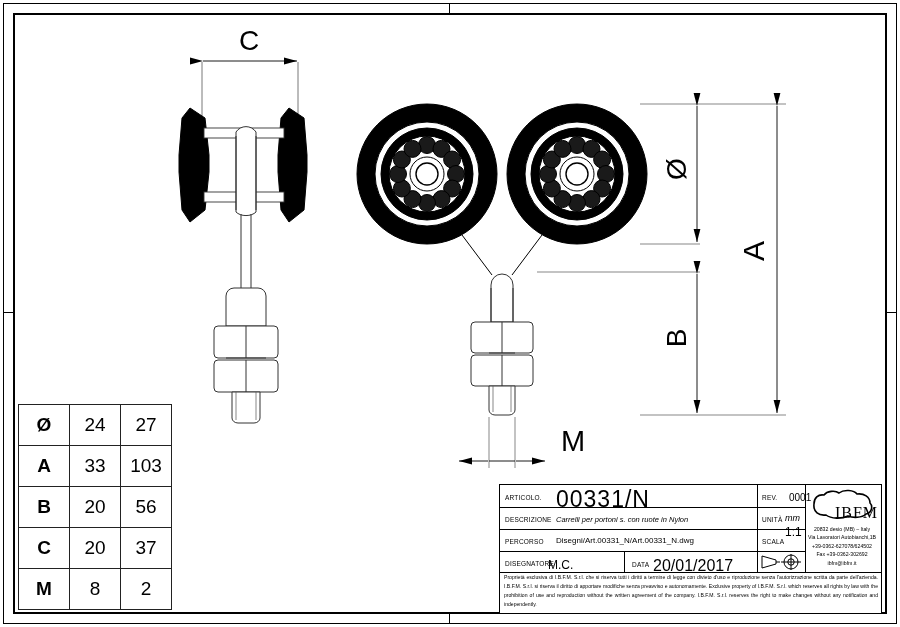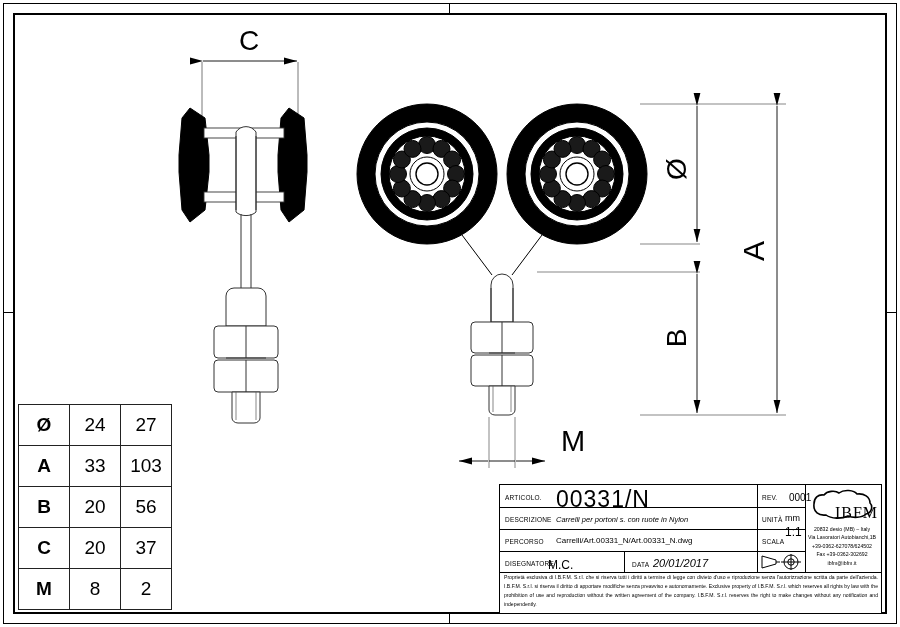--- a/index.html
+++ b/index.html
@@ -248,31 +248,31 @@
     <div class="tb-line" style="left:257px;top:44px;width:48px;height:1px;"></div>
     <div class="tb-line" style="left:257px;top:66px;width:48px;height:1px;"></div>
 
     <div class="tb-cell tb-lbl" style="left:5px;top:9px;">ARTICOLO.</div>
     <div class="tb-cell tb-big" style="left:56px;top:1px;">00331/N</div>
 
     <div class="tb-cell tb-lbl" style="left:5px;top:31px;">DESCRIZIONE</div>
     <div class="tb-cell" style="left:56px;top:30px;font-size:7.5px;font-style:italic;">Carrelli per portoni s. con ruote in Nylon</div>
 
     <div class="tb-cell tb-lbl" style="left:5px;top:53px;">PERCORSO</div>
-    <div class="tb-cell" style="left:56px;top:51px;font-size:8px;">Carrelli/Art.00331_N/Art.00331_N.dwg</div>
+    <div class="tb-cell" style="left:56px;top:51px;font-size:8px;">Disegni/Art.00331_N/Art.00331_N.dwg</div>
 
     <div class="tb-cell tb-lbl" style="left:5px;top:75px;">DISEGNATORE</div>
     <div class="tb-cell" style="left:48px;top:73px;font-size:12px;">M.C.</div>
     <div class="tb-cell tb-lbl" style="left:132px;top:76px;">DATA</div>
-    <div class="tb-cell" style="left:153px;top:72px;font-size:11px;font-style:italic;">20/01/2017</div>
+    <div class="tb-cell" style="left:153px;top:72px;font-size:16px;">20/01/2017</div>
 
     <div class="tb-cell tb-lbl" style="left:262px;top:9px;">REV.</div>
     <div class="tb-cell" style="left:281px;top:7px;font-size:10px;padding-left:8px;">0001</div>
     <div class="tb-cell tb-lbl" style="left:262px;top:31px;">UNITÀ</div>
-    <div class="tb-cell" style="left:285px;top:28px;font-size:9px;">mm</div>
+    <div class="tb-cell" style="left:285px;top:28px;font-size:9px;font-style:italic;">mm</div>
     <div class="tb-cell tb-lbl" style="left:262px;top:53px;">SCALA</div>
     <div class="tb-cell" style="left:285px;top:40px;font-size:12px;">1:1</div>
 
     <svg style="position:absolute;left:259px;top:68px;width:46px;height:18px;">
       <g stroke="#000" fill="none" stroke-width="1">
         <path d="M3,3 L3,15 L17,11 L17,7 Z"></path>
         <line x1="17" y1="9" x2="21" y2="9"></line>
         <circle cx="32" cy="9" r="7"></circle>
         <circle cx="32" cy="9" r="3.2"></circle>
         <line x1="22" y1="9" x2="42" y2="9"></line>

